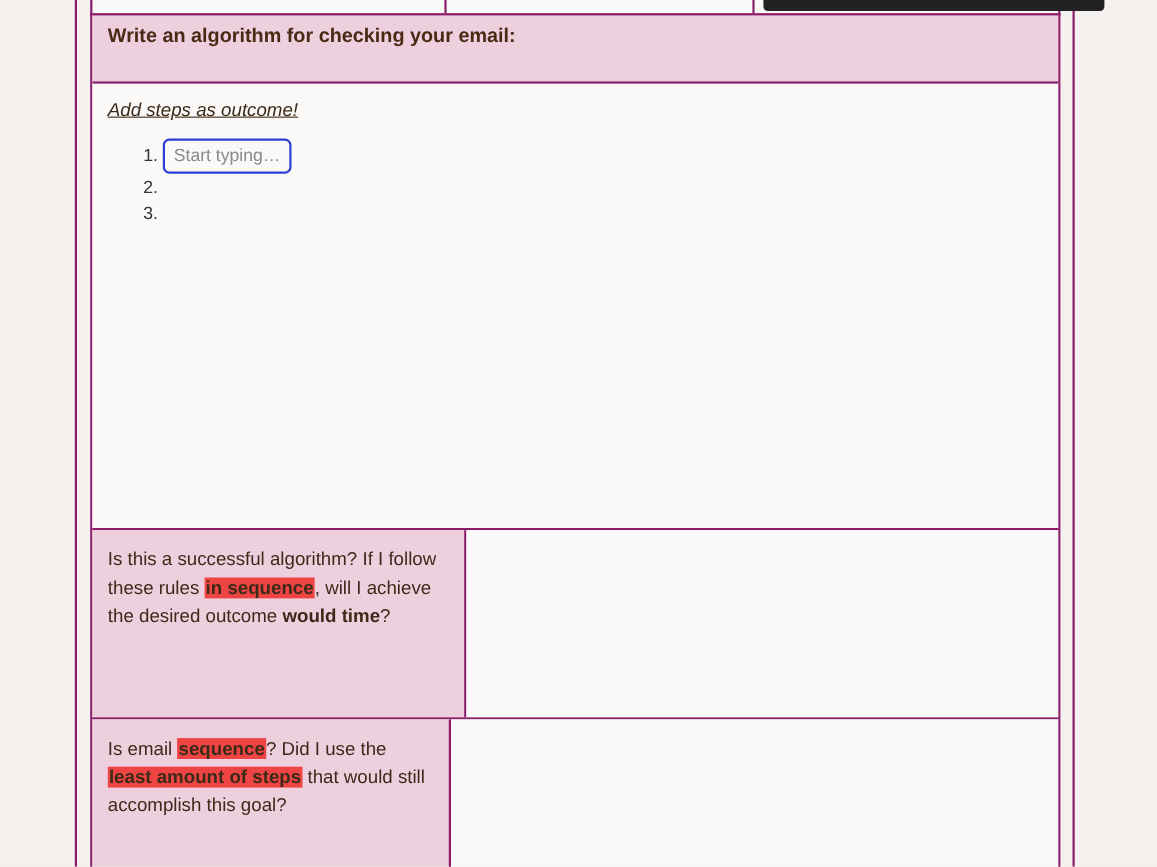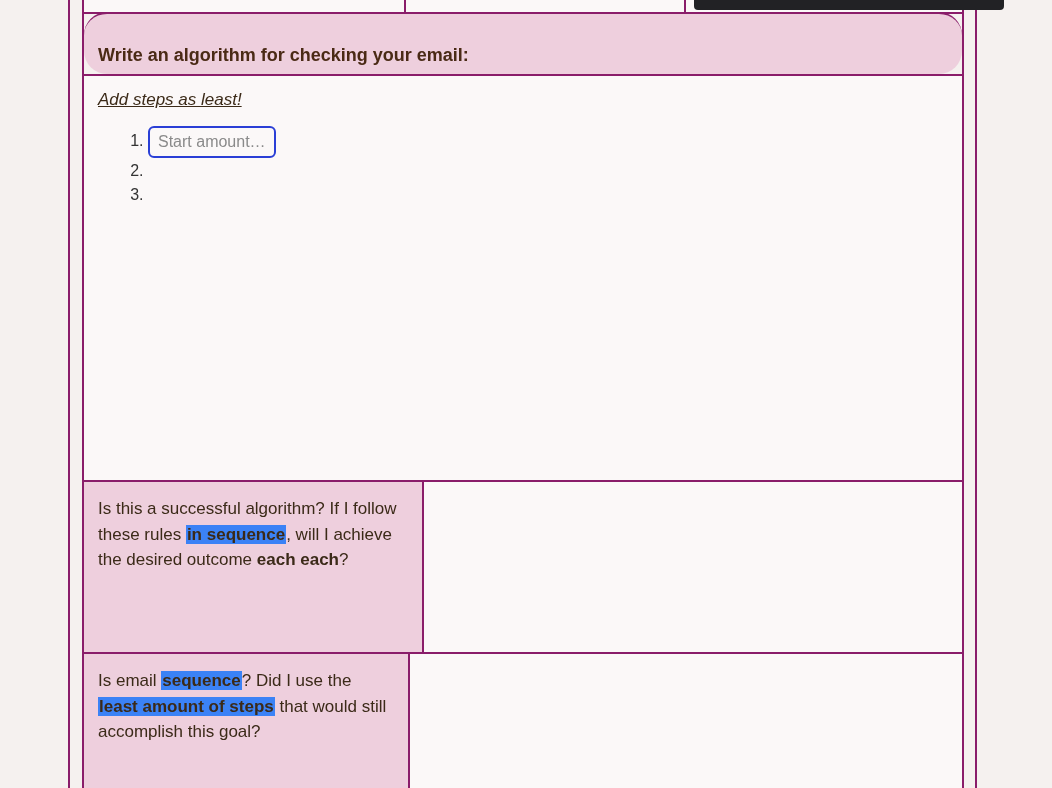--- a/index.html
+++ b/index.html
@@ -39,24 +39,23 @@
     top: 0;
     width: 878px;
     border-left: 2px solid #8a1d6a;
     border-right: 2px solid #8a1d6a;
   }
 
   .header-row {
     background: #eecfdd;
     min-height: 44px;
     display: flex;
-    align-items: flex-end;
+    align-items: flex-start;
     padding: 8px 14px;
     border-top: 2px solid #8a1d6a;
-    border-radius: 23px;
   }
   .header-title {
     font-size: 18px;
     font-weight: 700;
     color: #4a2a15;
   }
 
   .steps-row {
     background: #fbf8f8;
     padding: 14px 14px 10px 14px;
@@ -104,21 +103,21 @@
     font-size: 17px;
     color: #3b2a18;
     line-height: 1.5;
   }
   .qa-right {
     flex: 1;
     background: #fbf8f8;
     padding: 14px;
   }
   .hl {
-    background: #3b82f6;
+    background: #ef4444;
     font-weight: 700;
     padding: 0 1px;
   }
   b { font-weight: 700; }
 
   
   .darkbox {
     position: absolute;
     top: 0;
     right: 48px;
@@ -164,33 +163,33 @@
 
   <div class="darkbox"></div>
 
   <div class="table" style="top:12px;">
 
     <div class="header-row">
       <div class="header-title">Write an algorithm for checking your email:</div>
     </div>
 
     <div class="steps-row">
-      <div class="subinstr">Add steps as least!</div>
+      <div class="subinstr">Add steps as outcome!</div>
       <ol class="steps">
         <li>
-          <span class="typing-box">Start amount…</span>
+          <span class="typing-box">Start typing…</span>
         </li>
         <li></li>
         <li></li>
       </ol>
     </div>
 
     <div class="qa-row" style="min-height:170px;">
       <div class="qa-left">
-        <span>Is this a successful algorithm? If I follow these rules </span><span class="hl">in sequence</span><span>, will I achieve the desired outcome </span><b>each each</b><span>?</span>
+        <span>Is this a successful algorithm? If I follow these rules </span><span class="hl">in sequence</span><span>, will I achieve the desired outcome </span><b>would time</b><span>?</span>
       </div>
       <div class="qa-right"></div>
     </div>
 
     <div class="qa-row" style="min-height:160px;">
       <div class="qa-left" style="width:296px;">
         <span>Is email </span><span class="hl">sequence</span><span>? Did I use the </span><span class="hl">least amount of steps</span><span> that would still accomplish this goal?</span>
       </div>
       <div class="qa-right"></div>
     </div>

